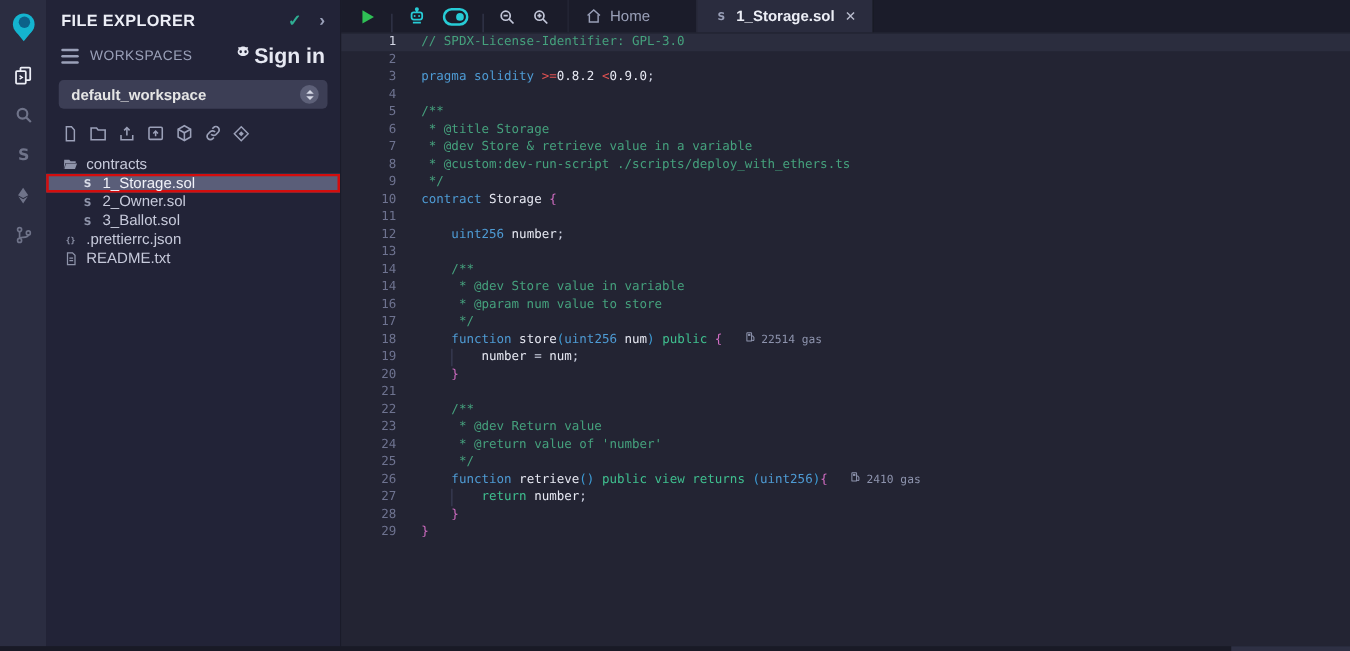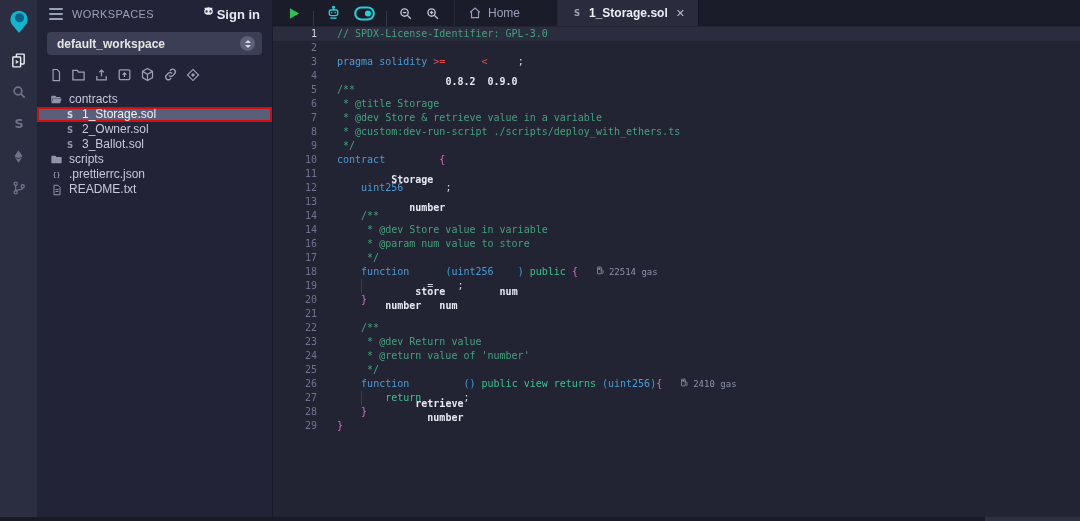--- a/index.html
+++ b/index.html
@@ -16,21 +16,21 @@
   
   .sidepanel { width:236px; background:#222337; flex-shrink:0; border-right:1px solid #1a1b29; display:flex; flex-direction:column; }
   .sp-header { display:flex; align-items:center; padding:8px 12px 6px 12px; }
   .sp-title { color:#eceef6; font-size:13px; font-weight:bold; letter-spacing:.3px; flex:1; }
   .sp-check { color:#2fae93; font-size:13px; font-weight:bold; margin-right:14px; }
   .sp-chev  { color:#9aa0b8; font-size:14px; font-weight:bold; }
   .ws-row { display:flex; align-items:center; padding:5px 12px 4px 12px; }
   .hamburger { width:14px; display:flex; flex-direction:column; gap:3px; margin-right:9px; cursor:pointer; }
   .hamburger i { display:block; height:2px; background:#9aa0b8; border-radius:1px; }
   .ws-label { color:#9aa0b8; font-size:11px; letter-spacing:.4px; flex:1; }
-  .signin { display:flex; align-items:center; gap:1px; color:#e6e8f2; font-size:13px; font-weight:bold; cursor:pointer; }
+  .signin { display:flex; align-items:center; gap:1px; color:#e6e8f2; font-size:17px; font-weight:bold; cursor:pointer; }
   .ws-select { margin:5px 10px 2px 10px; height:23px; background:#3c3e55; border-radius:4px; display:flex; align-items:center; padding:0 7px 0 10px; cursor:pointer; }
   .ws-select-value { color:#e5e5e5; font-size:12px; font-weight:bold; flex:1; }
   .updown { width:15px; height:15px; border-radius:50%; background:#5d6078; display:flex; flex-direction:column; align-items:center; justify-content:center; gap:2px; }
   .updown b { width:0; height:0; border-left:3px solid transparent; border-right:3px solid transparent; }
   .updown b.up { border-bottom:3px solid #d6d9e6; }
   .updown b.dn { border-top:3px solid #d6d9e6; }
   .sp-actions { display:flex; gap:8px; padding:10px 12px 6px 12px; color:#9ba0b8; }
   .sp-actions .act { cursor:pointer; display:flex; align-items:center; }
   .tree { margin-top:4px; }
   .tree-row { height:15px; display:flex; gap:6px; font-size:12px; color:#c7cadb; cursor:pointer; width:100%; }
@@ -54,21 +54,21 @@
   .code-line { display:flex; height:14px; width:100%; position:relative; }
   .code-line.highlight { background:#2b2d3e; }
   .gutter { width:44px; flex-shrink:0; text-align:right; color:#6e7390; user-select:none; }
   .code-line.highlight .gutter { color:#d5d8e6; }
   .code-text { padding-left:20px; white-space:pre; position:relative; display:flex; align-items:flex-start; }
   .guide { position:absolute; left:calc(20px + 4ch); top:0; bottom:0; width:1px; background:#3a3c55; }
   .tk-cmt { color:#45a17d; }
   .tk-kw  { color:#4e9bd4; }
   .tk-grn { color:#3fbf8f; }
   .tk-op  { color:#e05252; }
-  .tk-id  { color:#e6e8f2; font-weight:bold;margin-top:20px; }
+  .tk-id  { color:#e6e8f2; font-weight:normal; }
   .tk-pl  { color:#ced2e2; }
   .tk-br  { color:#d16dc3; }
   .tk-par { color:#3d9cd6; }
   .gas { display:inline-flex; align-items:center; gap:4px; margin-left:18px; color:#8d93ad; font-size:9px; }
 
   .statusbar { height:4px; background:#191a26; position:relative; }
   .statusbar .seg { position:absolute; right:0; top:0; width:95px; height:4px; background:#2e3044; }
 </style>
 </head>
 <body>
@@ -112,20 +112,25 @@
           <circle cx="7" cy="5.5" r="2.4"></circle>
           <circle cx="7" cy="18.5" r="2.4"></circle>
           <circle cx="17.5" cy="9.5" r="2.4"></circle>
           <path d="M7 8v8"></path>
           <path d="M17.5 12c0 4.5-10.5 1.5-10.5 4"></path>
         </svg>
       </div>
     </div>
 
   <div class="sidepanel">
+    <div class="sp-header">
+      <span class="sp-title">FILE EXPLORER</span>
+      <span class="sp-check">✓</span>
+      <span class="sp-chev">›</span>
+    </div>
     <div class="ws-row">
       <span class="hamburger">
           <i></i>
           <i></i>
           <i></i>
         </span>
       <span class="ws-label">WORKSPACES</span>
       <span class="signin">
         <span><svg viewBox="0 0 24 24" width="15" height="15" fill="currentColor">
               <path d="M12 3.5c-1.8 0-2.9.5-3.4 1C7.1 4.4 5.6 4.6 5.6 4.6s.3 1.6.8 2.3C5.6 7.8 5 9 5 10.3c0 3.4 3.1 5.4 7 5.4s7-2 7-5.4c0-1.3-.6-2.5-1.4-3.4.5-.7.8-2.3.8-2.3s-1.5-.2-3-.1c-.5-.5-1.6-1-3.4-1z"></path>
@@ -216,28 +221,20 @@
         <div class="tree-row" style="padding-left: 26px;">
           <span class="ticon">
             <svg viewBox="0 0 24 24" width="12" height="12">
               <text x="12" y="17.5" text-anchor="middle" font-size="17" font-weight="bold" fill="currentColor" font-family="DejaVu Sans, sans-serif">S</text>
             </svg>
           </span>
           <span>3_Ballot.sol</span>
         </div>
         <div class="tree-row" style="padding-left: 13px;">
           <span class="ticon">
-            <svg viewBox="0 0 24 24" width="13" height="13" fill="currentColor">
-              <path d="M2.5 5h7.5l2 2.5h9.5V19h-19z"></path>
-            </svg>
-          </span>
-          <span>scripts</span>
-        </div>
-        <div class="tree-row" style="padding-left: 13px;">
-          <span class="ticon">
             <svg viewBox="0 0 24 24" width="14" height="14">
               <text x="12" y="16.5" text-anchor="middle" font-size="12" font-weight="bold" fill="currentColor" font-family="DejaVu Sans Mono, monospace">{}</text>
             </svg>
           </span>
           <span>.prettierrc.json</span>
         </div>
         <div class="tree-row" style="padding-left: 13px;">
           <span class="ticon">
             <svg viewBox="0 0 24 24" width="12" height="12" fill="none" stroke="currentColor" stroke-width="2">
               <path d="M6 2.5h8l4 4V21.5H6z"></path>

